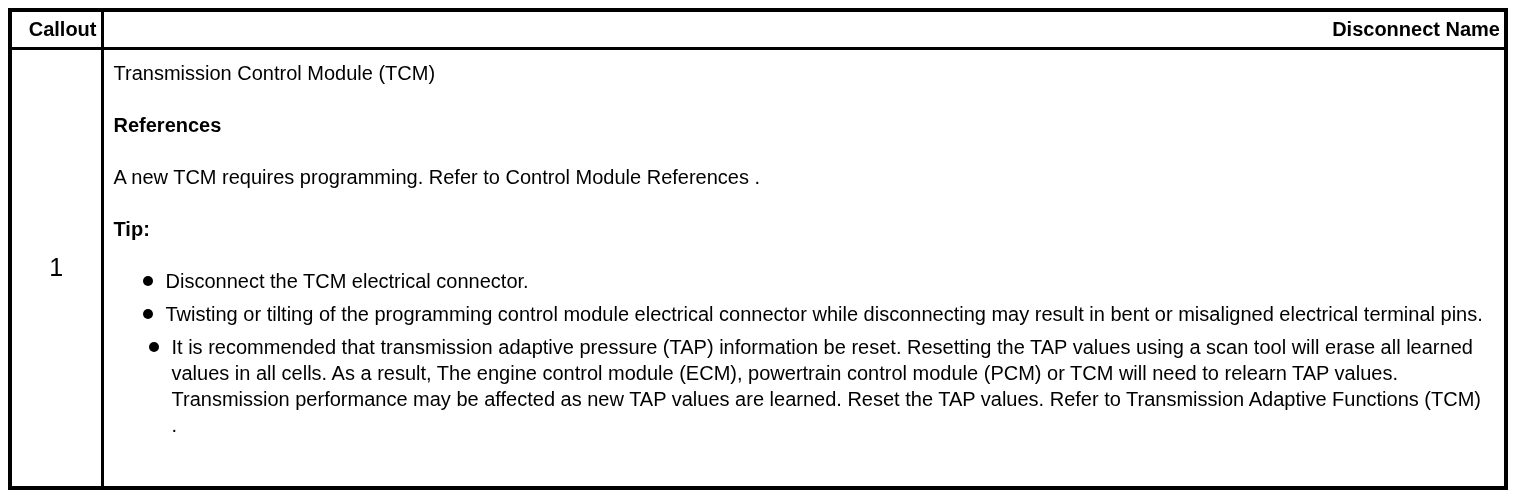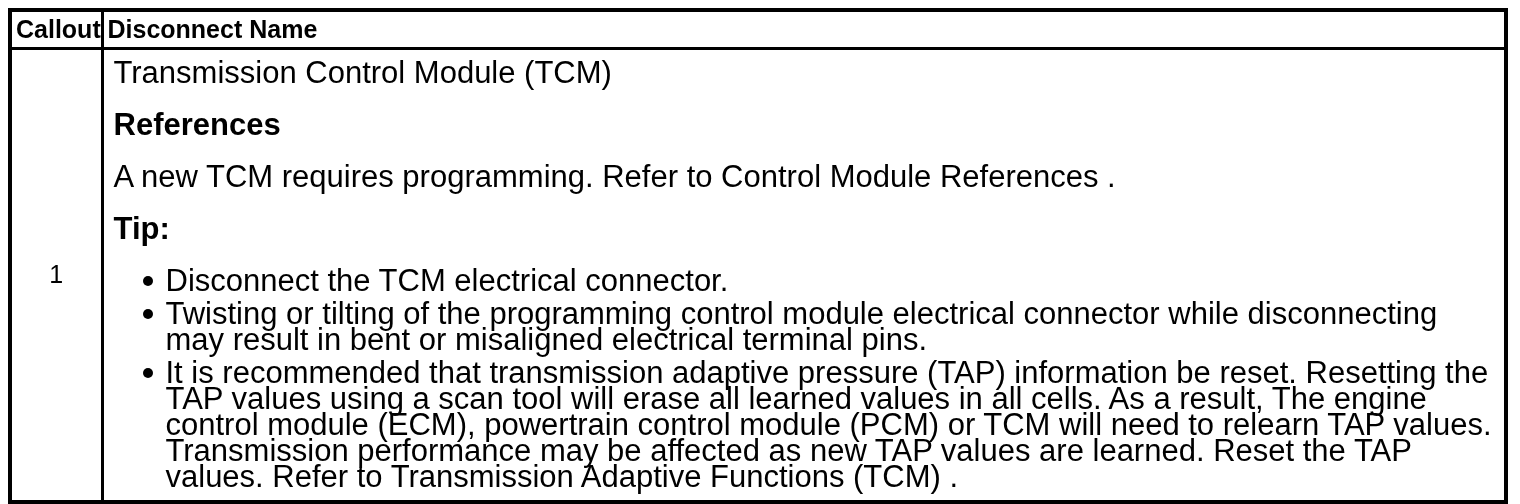--- a/index.html
+++ b/index.html
@@ -31,58 +31,59 @@
   table.component-table td {
     border: 3px solid #000000;
   }
   table.component-table {
     border-width: 4px;
   }
   th.callout-col, td.callout-cell {
     width: 92px;
   }
   th {
-    font-size: 25px;
+    font-size: 20px;
     font-weight: bold;
-    text-align: left;
+    text-align: right;
     vertical-align: middle;
     height: 38px;
     padding: 2px 4px;
     white-space: nowrap;
     overflow: hidden;
   }
   td.callout-cell {
     font-size: 25px;
     text-align: center;
     vertical-align: middle;
     height: 440px;
   }
   td.content-cell {
     vertical-align: top;
     padding: 10px 12px 10px 10px;
-    font-size: 31px;
+    font-size: 20px;
     line-height: 26px;
   }
   .content-cell p {
     margin: 0 0 26px 0;
   }
   .content-cell p.bold {
     font-weight: bold;
   }
   ul.tip-list {
     margin: 0;
     padding: 0 0 0 52px;
     list-style: none;
   }
   ul.tip-list li {
     position: relative;
     margin: 0 0 7px 0;
   }
   ul.tip-list li:last-child {
     margin-bottom: 0;
+    margin-left: 6px;
   }
   ul.tip-list li .bullet-dot {
     position: absolute;
     left: -23px;
     top: 8px;
     width: 10px;
     height: 10px;
     border-radius: 50%;
     background: #000000;
   }

